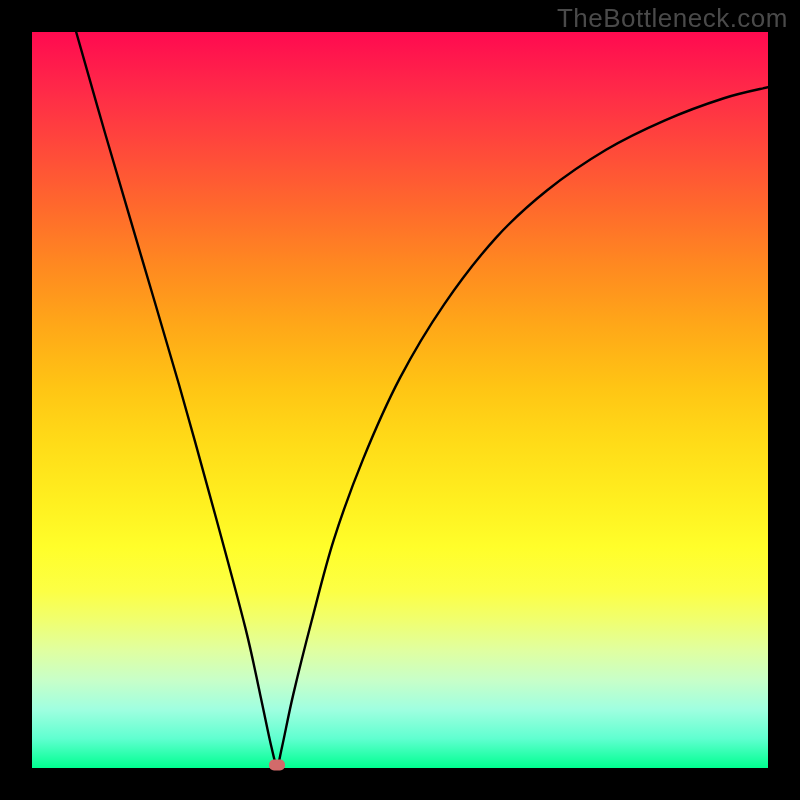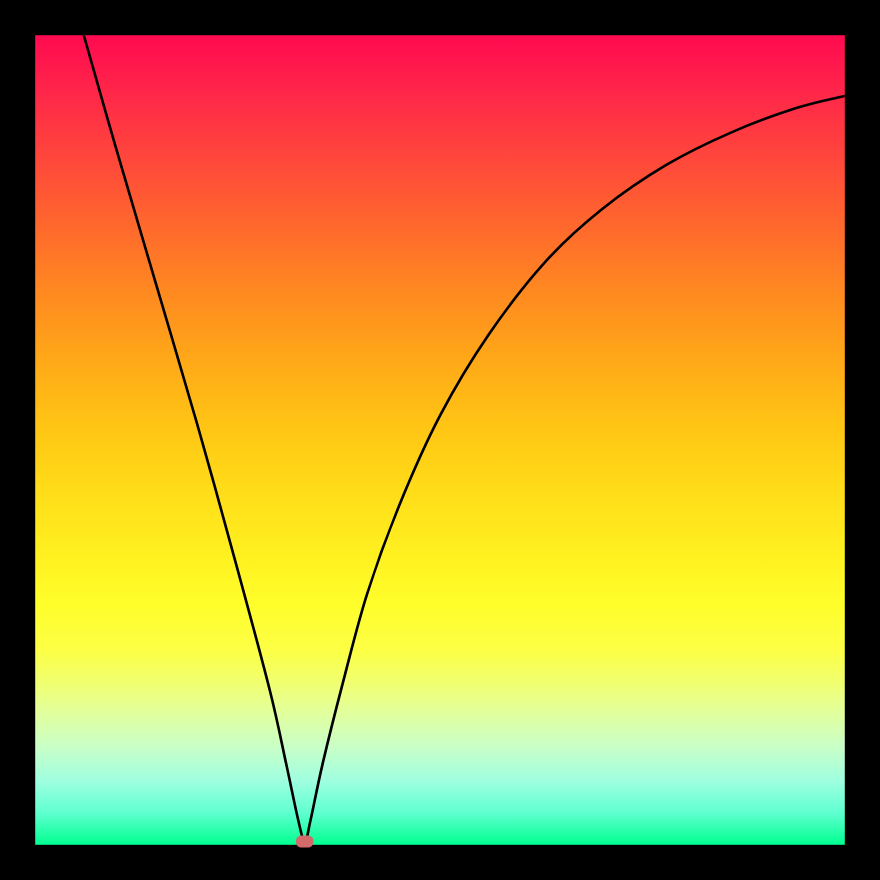--- a/index.html
+++ b/index.html
@@ -60,19 +60,20 @@
     height: 11px;
     background: #d26a6a;
     border-radius: 5px;
     transform: translate(-50%, -50%);
   }
 </style>
 </head>
 <body>
 
 <div class="container">
+  <div class="watermark">TheBottleneck.com</div>
   <div class="plot-area">
     <svg class="curve" viewBox="0 0 736 736" preserveAspectRatio="none">
       <path id="curve-path" fill="none" stroke="#000" stroke-width="2.4" stroke-linejoin="round" stroke-linecap="round" d="M 44.16 0.00 C 49.07 17.17, 62.56 65.01, 73.60 103.04 C 84.64 141.07, 98.13 186.45, 110.40 228.16 C 122.67 269.87, 134.93 310.35, 147.20 353.28 C 159.47 396.21, 172.96 445.28, 184.00 485.76 C 195.04 526.24, 206.08 566.72, 213.44 596.16 C 220.80 625.60, 223.87 642.77, 228.16 662.40 C 232.45 682.03, 236.38 702.14, 239.20 713.92 C 242.02 725.70, 243.25 733.06, 245.09 733.06 C 246.93 733.06, 247.54 725.70, 250.24 713.92 C 252.94 702.14, 256.37 683.25, 261.28 662.40 C 266.19 641.55, 272.93 614.56, 279.68 588.80 C 286.43 563.04, 293.17 534.83, 301.76 507.84 C 310.35 480.85, 320.16 453.87, 331.20 426.88 C 342.24 399.89, 354.51 371.68, 368.00 345.92 C 381.49 320.16, 396.21 295.63, 412.16 272.32 C 428.11 249.01, 446.51 225.09, 463.68 206.08 C 480.85 187.07, 496.80 172.96, 515.20 158.24 C 533.60 143.52, 554.45 129.41, 574.08 117.76 C 593.71 106.11, 613.33 96.91, 632.96 88.32 C 652.59 79.73, 674.67 71.76, 691.84 66.24 C 709.01 60.72, 728.64 57.04, 736.00 55.20"></path>
     </svg>
     <div class="dot" id="min-dot" style="left: 245.088px; top: 733.056px;"></div>
   </div>
 </div>
 
 </body></html>

